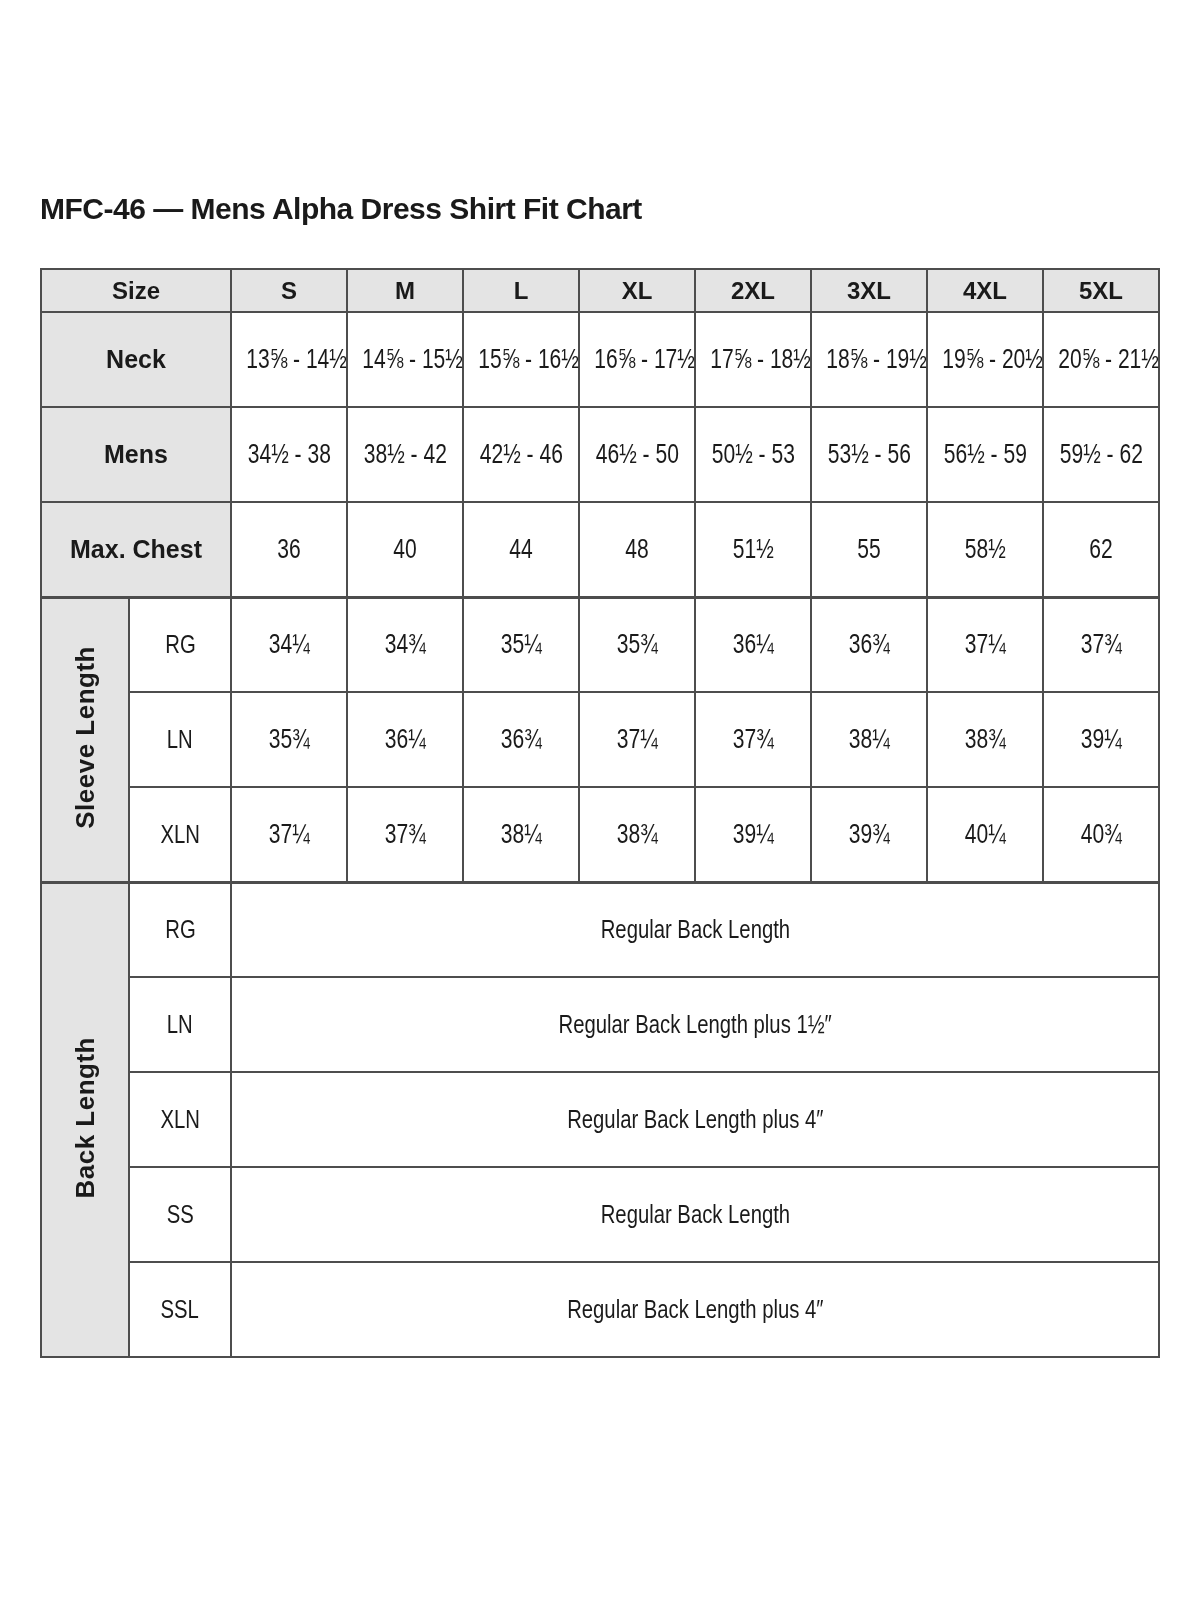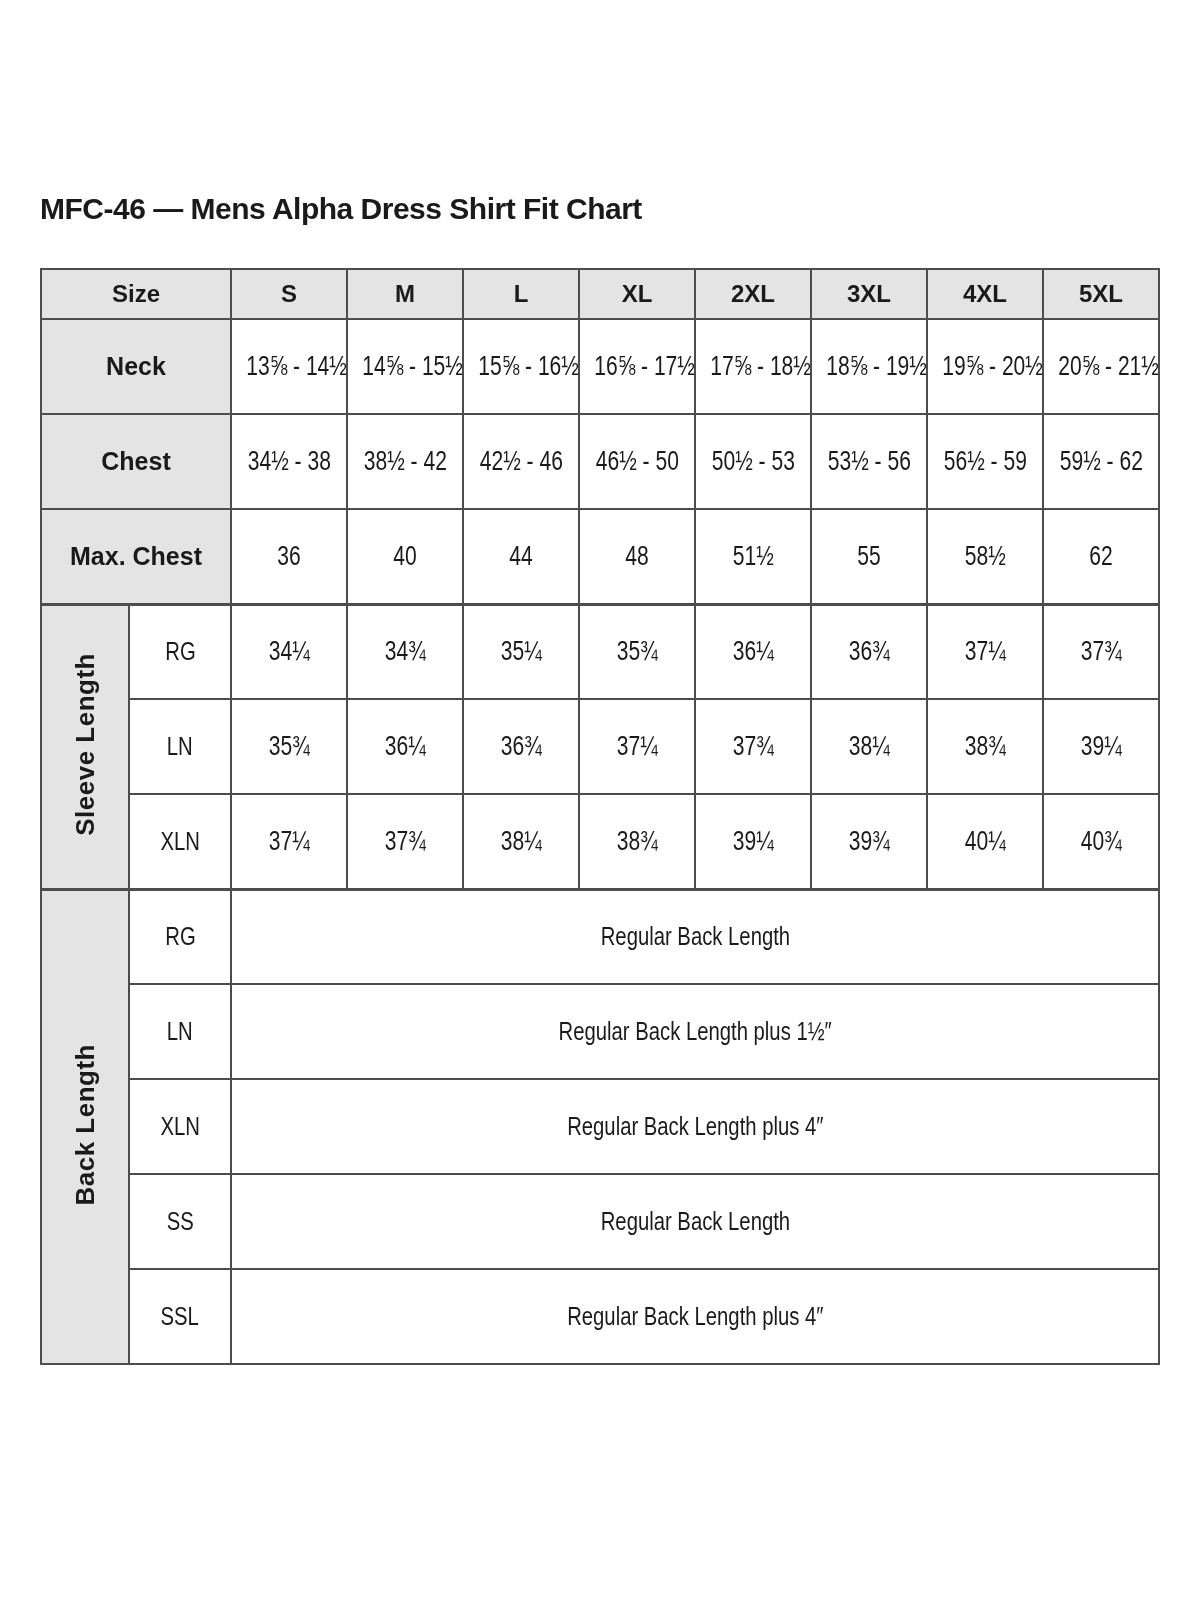--- a/index.html
+++ b/index.html
@@ -36,21 +36,21 @@
     border-collapse: collapse;
     table-layout: fixed;
   }
   th, td {
     border: 2px solid var(--border);
     padding: 0;
     text-align: center;
     vertical-align: middle;
     font-weight: normal;
   }
-  tr.head-row { height: 50px; }
+  tr.head-row { height: 43px; }
   tr.data-row { height: 95px; }
   .g { background: var(--cell-gray); }
   .hdr { font-weight: bold; font-size: 24px; }
   .lbl { font-weight: bold; font-size: 25px; margin-top: 43px; }
   .cond {
     display: inline-block;
     transform: scaleX(0.78);
     transform-origin: center;
     white-space: nowrap;
     font-size: 27px;
@@ -109,21 +109,21 @@
     <td><span class="cond">14⅝ - 15½</span></td>
     <td><span class="cond">15⅝ - 16½</span></td>
     <td><span class="cond">16⅝ - 17½</span></td>
     <td><span class="cond">17⅝ - 18½</span></td>
     <td><span class="cond">18⅝ - 19½</span></td>
     <td><span class="cond">19⅝ - 20½</span></td>
     <td><span class="cond">20⅝ - 21½</span></td>
   </tr>
 
   <tr class="data-row">
-    <th class="g lbl" colspan="2">Chest</th>
+    <th class="g lbl" colspan="2">Mens</th>
     <td><span class="cond">34½ - 38</span></td>
     <td><span class="cond">38½ - 42</span></td>
     <td><span class="cond">42½ - 46</span></td>
     <td><span class="cond">46½ - 50</span></td>
     <td><span class="cond">50½ - 53</span></td>
     <td><span class="cond">53½ - 56</span></td>
     <td><span class="cond">56½ - 59</span></td>
     <td><span class="cond">59½ - 62</span></td>
   </tr>
 

